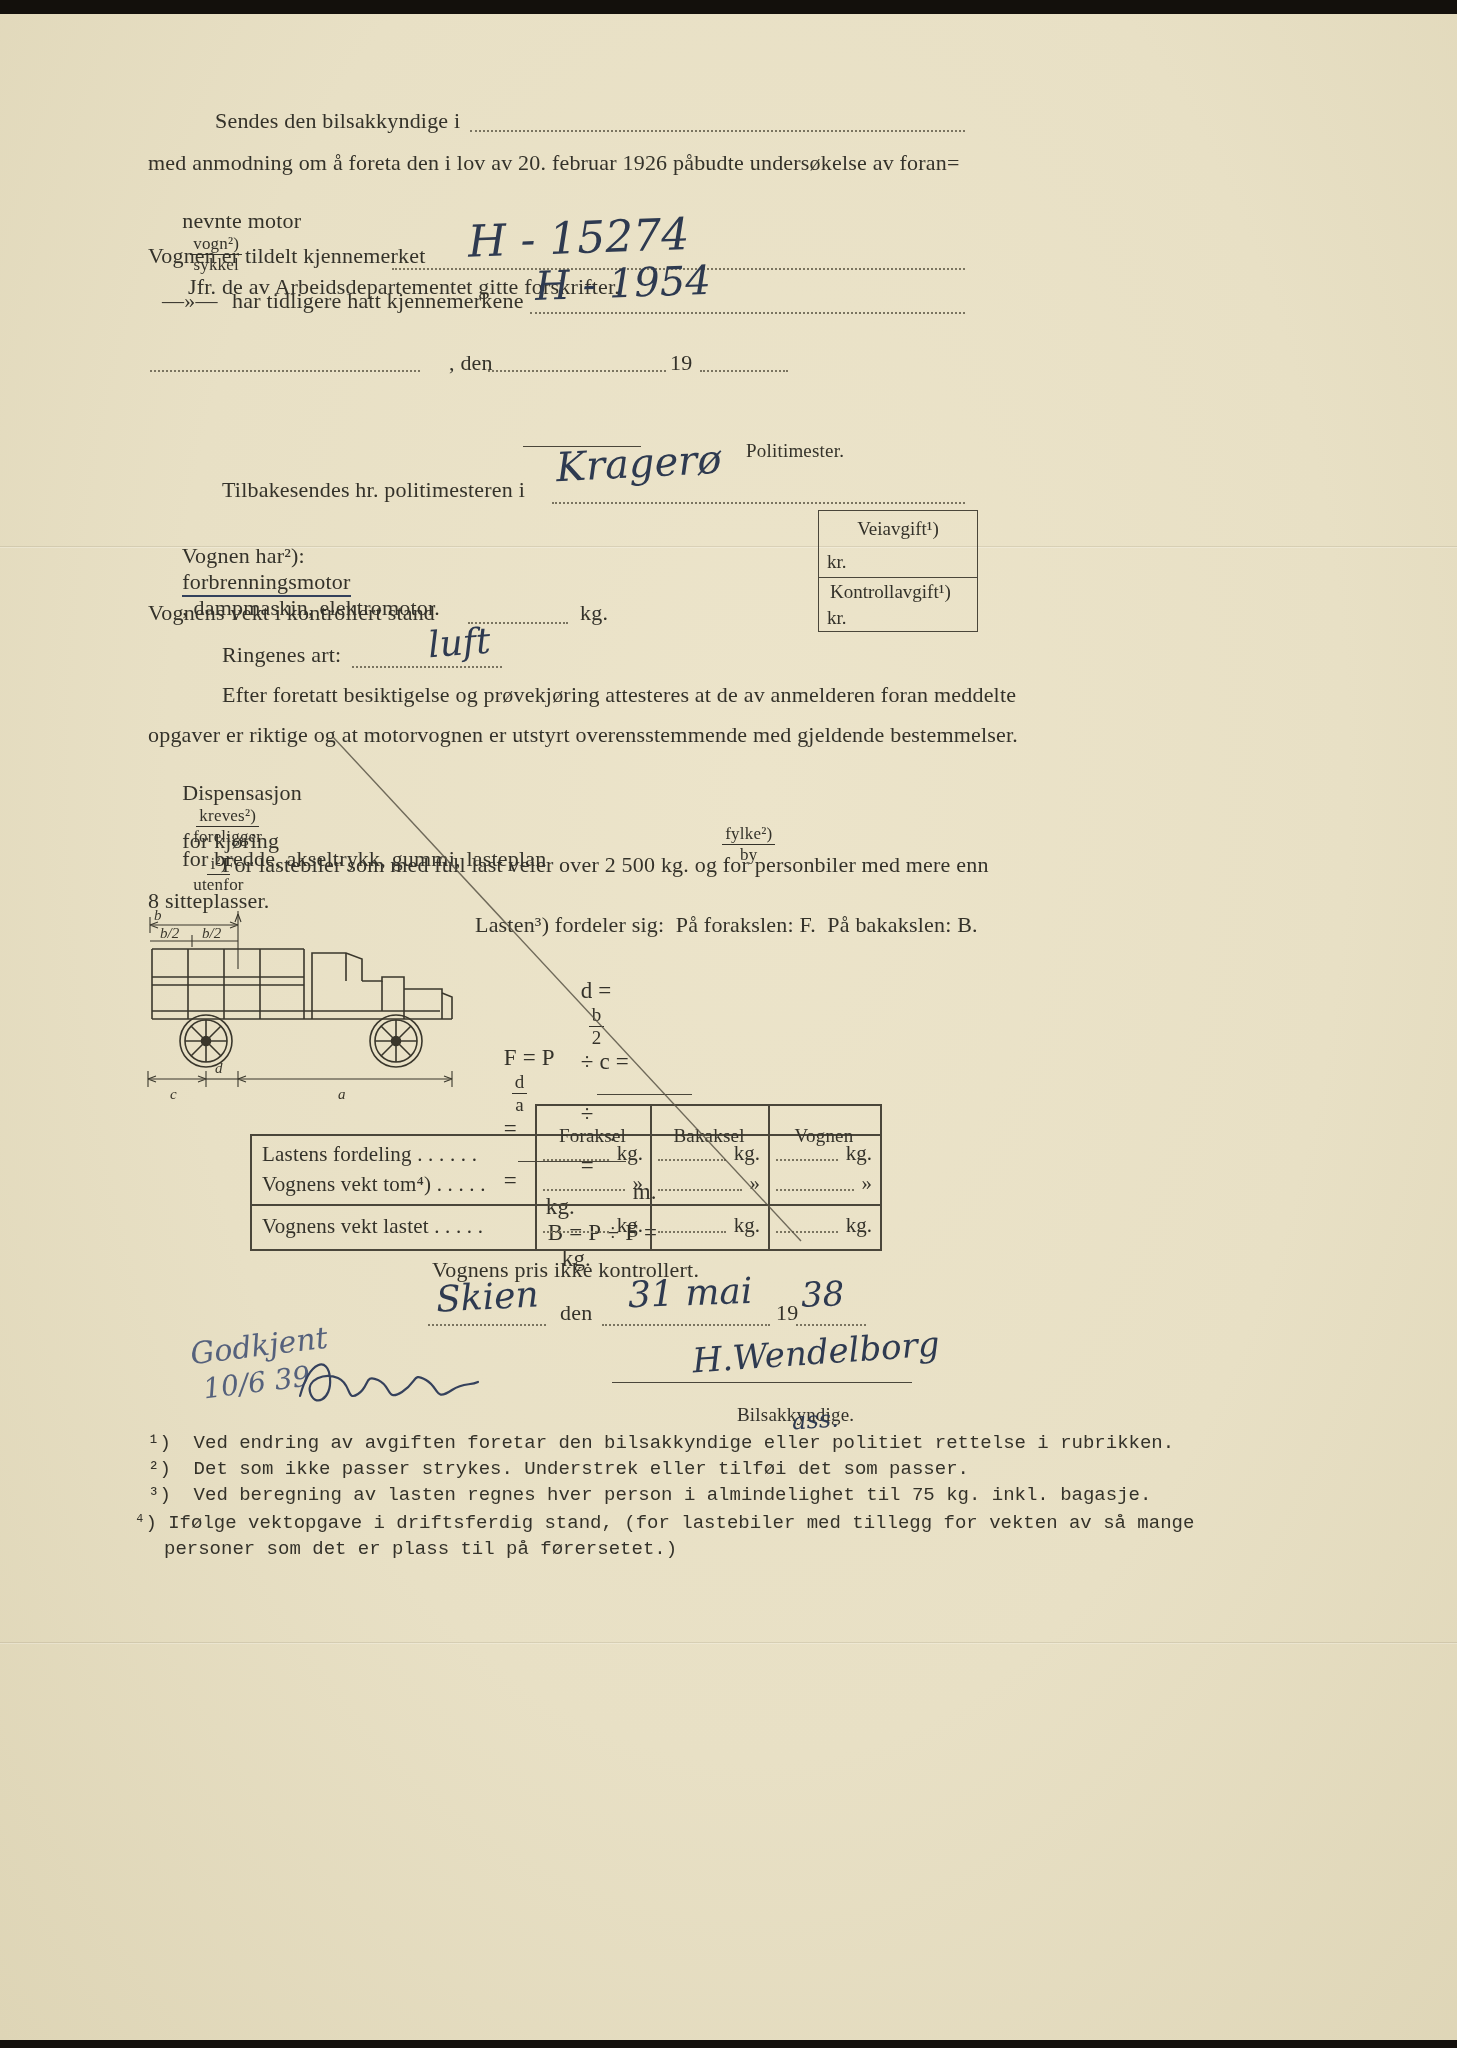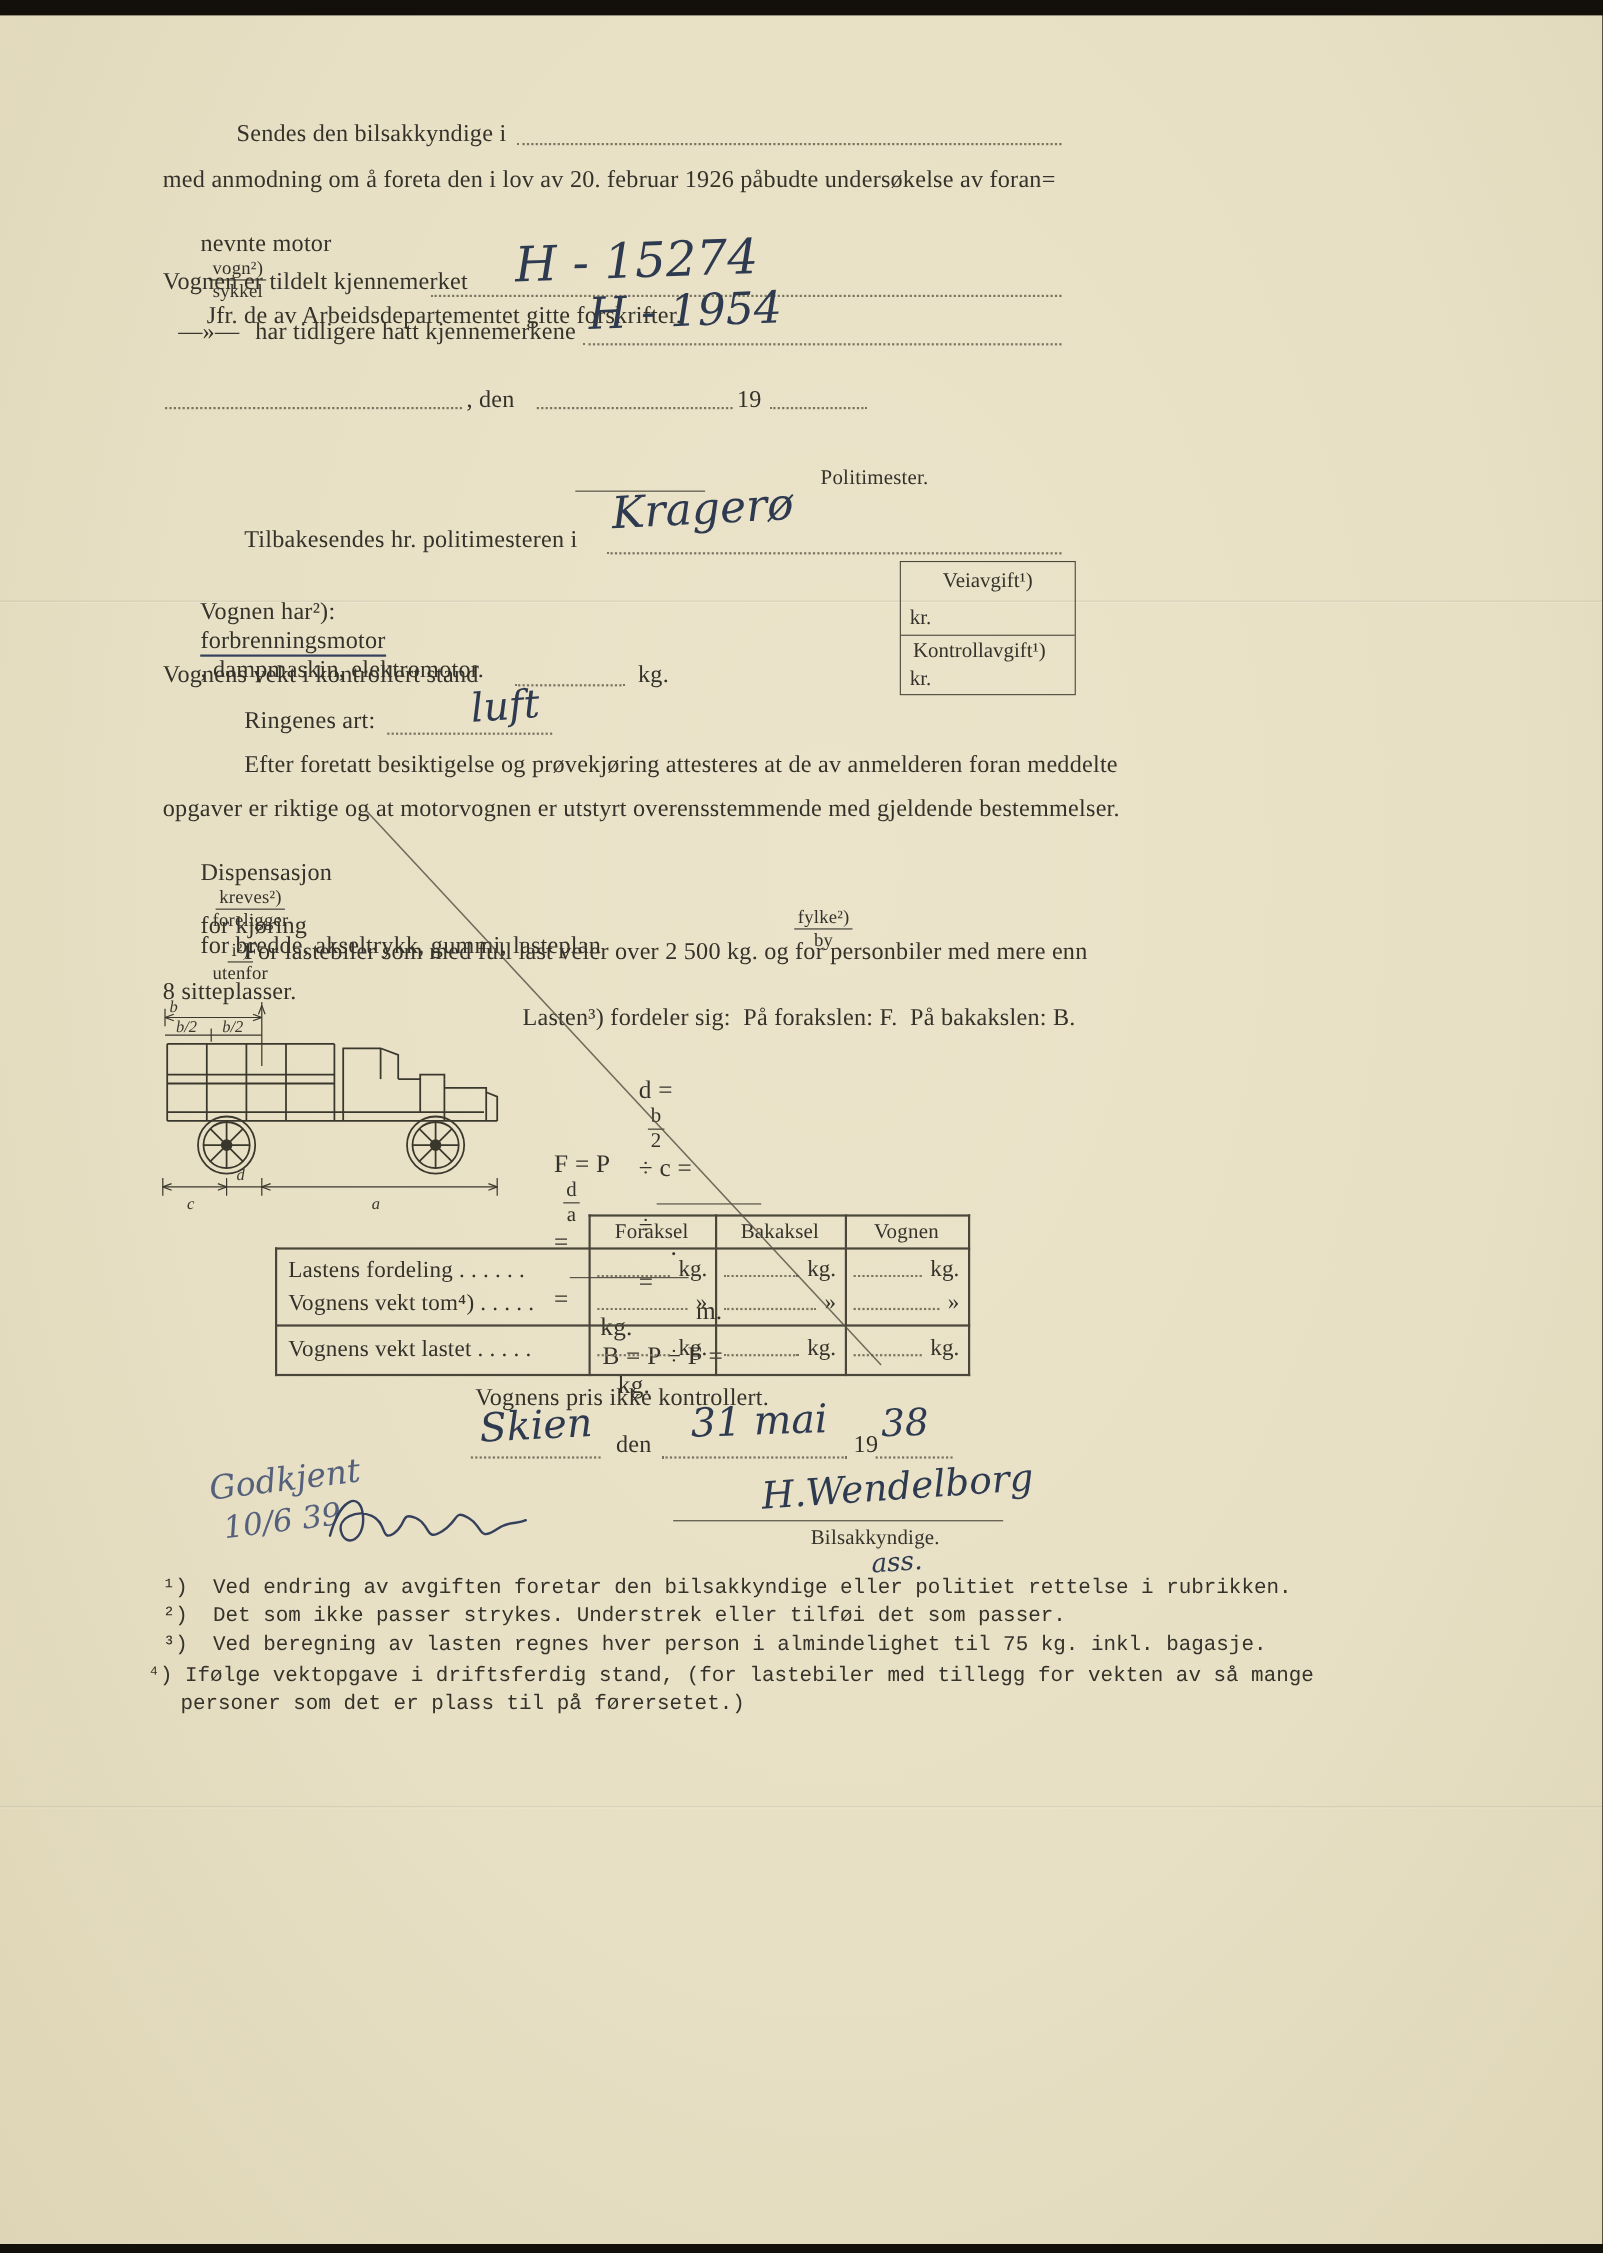--- a/index.html
+++ b/index.html
@@ -2,21 +2,21 @@
 <html><head>
 <meta charset="utf-8">
 <style>
   html,body{margin:0;padding:0;background:#13100c;}
   .stage{position:relative;width:1457px;height:2048px;overflow:hidden;background:#13100c;}
   .paper{position:absolute;left:0;top:14px;width:1457px;height:2026px;
     background:radial-gradient(ellipse at 52% 38%, #ece4ca 0%, #e8e0c5 55%, #ded5b6 100%);}
   .crease{position:absolute;left:0;width:1457px;height:1px;background:rgba(60,50,30,0.10);box-shadow:0 1px 0 rgba(255,255,255,0.25);}
   .t{position:absolute;font-family:"Liberation Serif","DejaVu Serif",serif;font-size:22px;color:#34322a;white-space:pre;letter-spacing:0.2px;}
   .row{position:absolute;font-family:"Liberation Serif","DejaVu Serif",serif;font-size:22px;color:#34322a;white-space:pre;letter-spacing:0.2px;}
-  .small{font-size:19px;}
+  .small{font-size:19px;margin-top:16px;}
   .hw{position:absolute;font-family:"DejaVu Serif","Liberation Serif",serif;font-style:italic;color:#2e3a50;white-space:pre;}
   .dotline{position:absolute;height:0;border-bottom:2px dotted #7a7460;}
   .solidline{position:absolute;height:0;border-bottom:1.6px solid #4a463a;}
   .frac{display:inline-flex;flex-direction:column;align-items:center;font-size:17px;line-height:1.15;vertical-align:middle;margin:0 8px;}
   .frac .top{border-bottom:1.2px solid #34322a;padding:0 3px;}
   .frac .bot{padding:0 3px;}
   .strike{text-decoration:line-through;}
   .u-hand{border-bottom:2px solid #33415c;padding-bottom:1px;}
   .fill{display:inline-block;border-bottom:1.6px solid #4a463a;height:14px;vertical-align:baseline;}
   .box{position:absolute;border:1.6px solid #4a463a;font-family:"Liberation Serif",serif;color:#34322a;}
@@ -54,21 +54,21 @@
     <div class="t" style="left:148px;top:229px">Vognen er tildelt kjennemerket</div>
     <div class="dotline" style="left:392px;top:254px;width:573px"></div>
     <div class="hw" style="left:468px;top:198px;font-size:44px;transform:rotate(-2deg)">H - 15274</div>
 
     <div class="t" style="left:162px;top:274px">—»—</div>
     <div class="t" style="left:232px;top:274px">har tidligere hatt kjennemerkene</div>
     <div class="dotline" style="left:530px;top:298px;width:435px"></div>
     <div class="hw" style="left:535px;top:246px;font-size:40px;transform:rotate(-2deg)">H - 1954</div>
 
     <div class="dotline" style="left:150px;top:356px;width:270px"></div>
-    <div class="t" style="left:424px;top:336px">, den</div>
+    <div class="t" style="left:449px;top:336px">, den</div>
     <div class="dotline" style="left:488px;top:356px;width:178px"></div>
     <div class="t" style="left:670px;top:336px">19</div>
     <div class="dotline" style="left:700px;top:356px;width:88px"></div>
 
     <div class="t small" style="left:746px;top:410px">Politimester.</div>
 
     <div class="solidline" style="left:523px;top:432px;width:118px"></div>
     <div class="t" style="left:222px;top:463px">Tilbakesendes hr. politimesteren i</div>
     <div class="dotline" style="left:552px;top:488px;width:413px"></div>
     <div class="hw" style="left:556px;top:426px;font-size:40px;transform:rotate(-3deg)">Kragerø</div>

